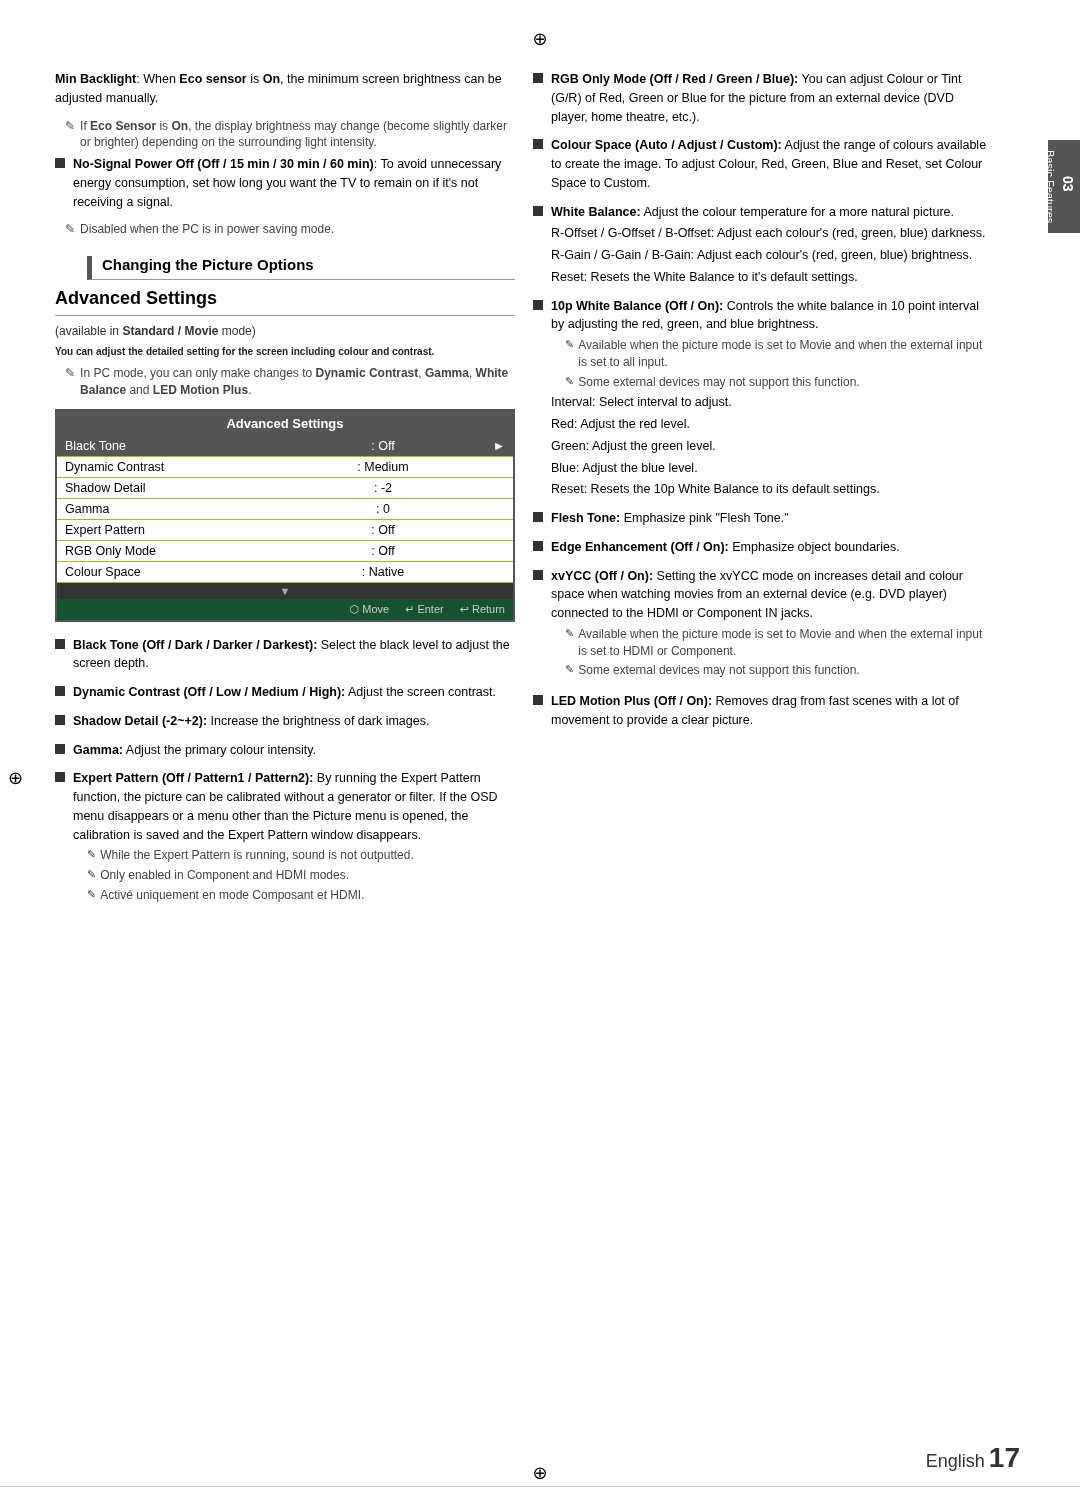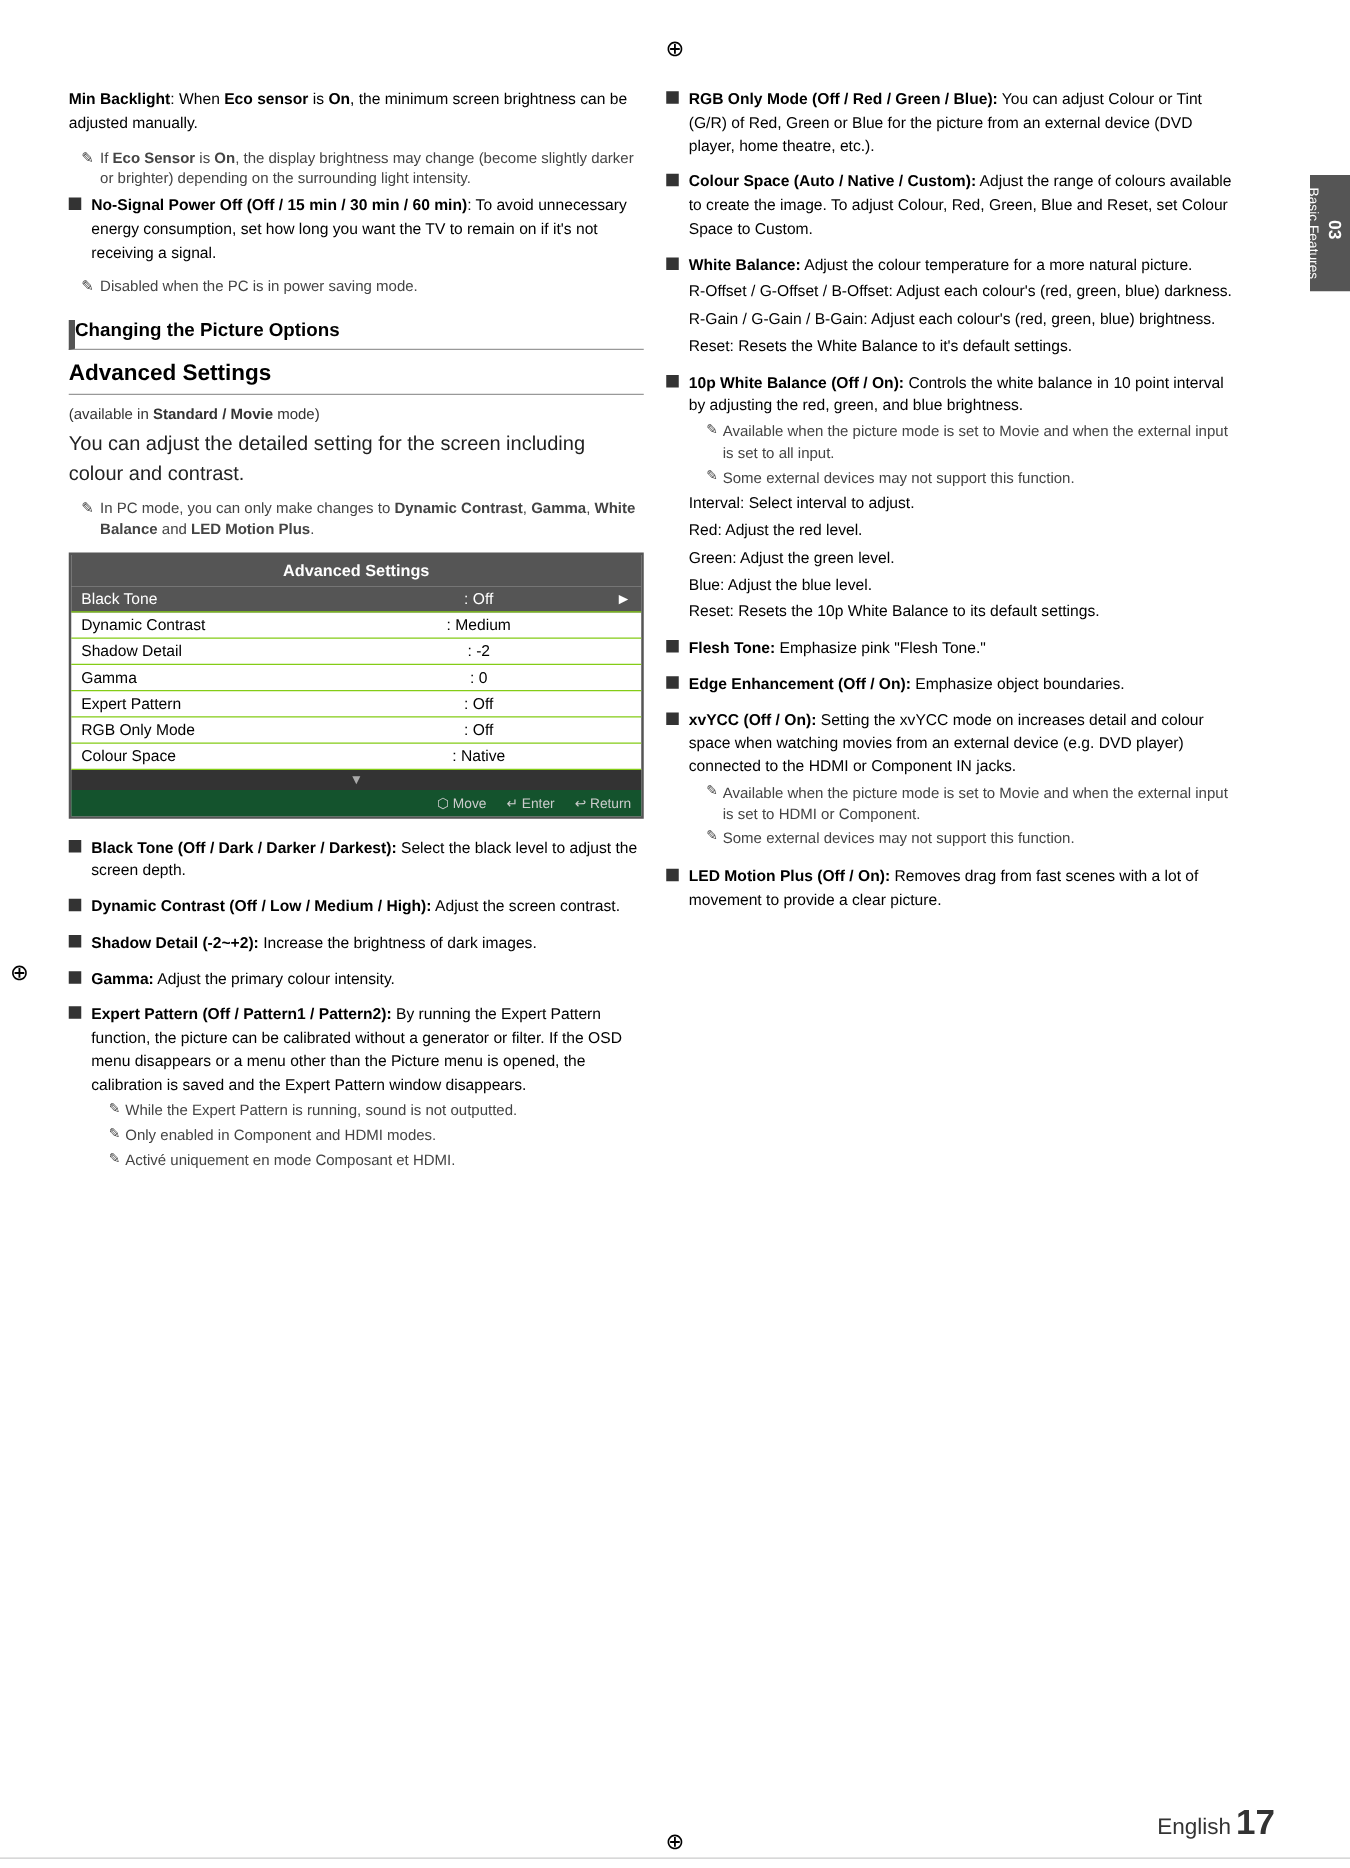--- a/index.html
+++ b/index.html
@@ -85,24 +85,25 @@
       margin-bottom: 6px;
       color: #333;
     }
 
     .available-note em {
       font-style: normal;
       font-weight: bold;
     }
 
     .body-text {
-      font-size: 16px;
+      font-size: 10px;
       line-height: 1.5;
       margin-bottom: 6px;
       color: #222;
+      font-weight: bold;
     }
 
     .note-item {
       display: flex;
       align-items: flex-start;
       margin: 4px 0 4px 10px;
       font-size: 12px;
       color: #444;
       line-height: 1.4;
     }
@@ -318,21 +319,21 @@
             <b>No-Signal Power Off (Off / 15 min / 30 min / 60 min)</b>: To avoid unnecessary energy consumption, set how long you want the TV to remain on if it's not receiving a signal.
           </div>
         </li>
       </ul>
 
       <div class="note-item">
         <span class="note-icon">✎</span>
         <span>Disabled when the PC is in power saving mode.</span>
       </div>
 
-      <div style="border-left: 5px solid #555; padding-left:0; font-size:15px; font-weight:bold; margin-top:18px; border-bottom:1px solid #999; padding-bottom:6px; margin-bottom:8px;">
+      <div style="border-left: 5px solid #555; padding-left:10px; font-size:15px; font-weight:bold; margin-top:18px; border-bottom:1px solid #999; padding-bottom:6px; margin-bottom:8px;margin-left:32px;">
         <span>Changing the Picture Options</span>
       </div>
 
       <div class="subsection-title">Advanced Settings</div>
       <hr class="section-divider">
 
       <div class="available-note">
         (available in <em>Standard / Movie</em> mode)
       </div>
       <div class="body-text">You can adjust the detailed setting for the screen including colour and contrast.</div>
@@ -434,21 +435,21 @@
 
       <ul class="bullet-list" id="right-bullets-container">
       <li style="margin-bottom: 10px;">
             <div class="bullet-square"></div>
     <div class="bullet-content">
       <b>RGB Only Mode (Off / Red / Green / Blue):</b> You can adjust Colour or Tint (G/R) of Red, Green or Blue for the picture from an external device (DVD player, home theatre, etc.).</div>
           </li>
           <li style="margin-bottom: 10px;">
             <div class="bullet-square"></div>
     <div class="bullet-content">
-      <b>Colour Space (Auto / Native / Custom):</b> Adjust the range of colours available to create the image. To adjust Colour, Red, Green, Blue and Reset, set Colour Space to Custom.</div>
+      <b>Colour Space (Auto / Adjust / Custom):</b> Adjust the range of colours available to create the image. To adjust Colour, Red, Green, Blue and Reset, set Colour Space to Custom.</div>
           </li>
           <li style="margin-bottom: 10px;">
             <div class="bullet-square"></div>
     <div class="bullet-content">
       <b>White Balance:</b> Adjust the colour temperature for a more natural picture.<div style="margin-top:3px; font-size:12.5px;">R-Offset / G-Offset / B-Offset: Adjust each colour's (red, green, blue) darkness.</div><div style="margin-top:3px; font-size:12.5px;">R-Gain / G-Gain / B-Gain: Adjust each colour's (red, green, blue) brightness.</div><div style="margin-top:3px; font-size:12.5px;">Reset: Resets the White Balance to it's default settings.</div></div>
           </li>
           <li style="">
             <div class="bullet-square"></div>
     <div class="bullet-content">
       <b>10p White Balance (Off / On):</b> Controls the white balance in 10 point interval by adjusting the red, green, and blue brightness.<div class="sub-note">

